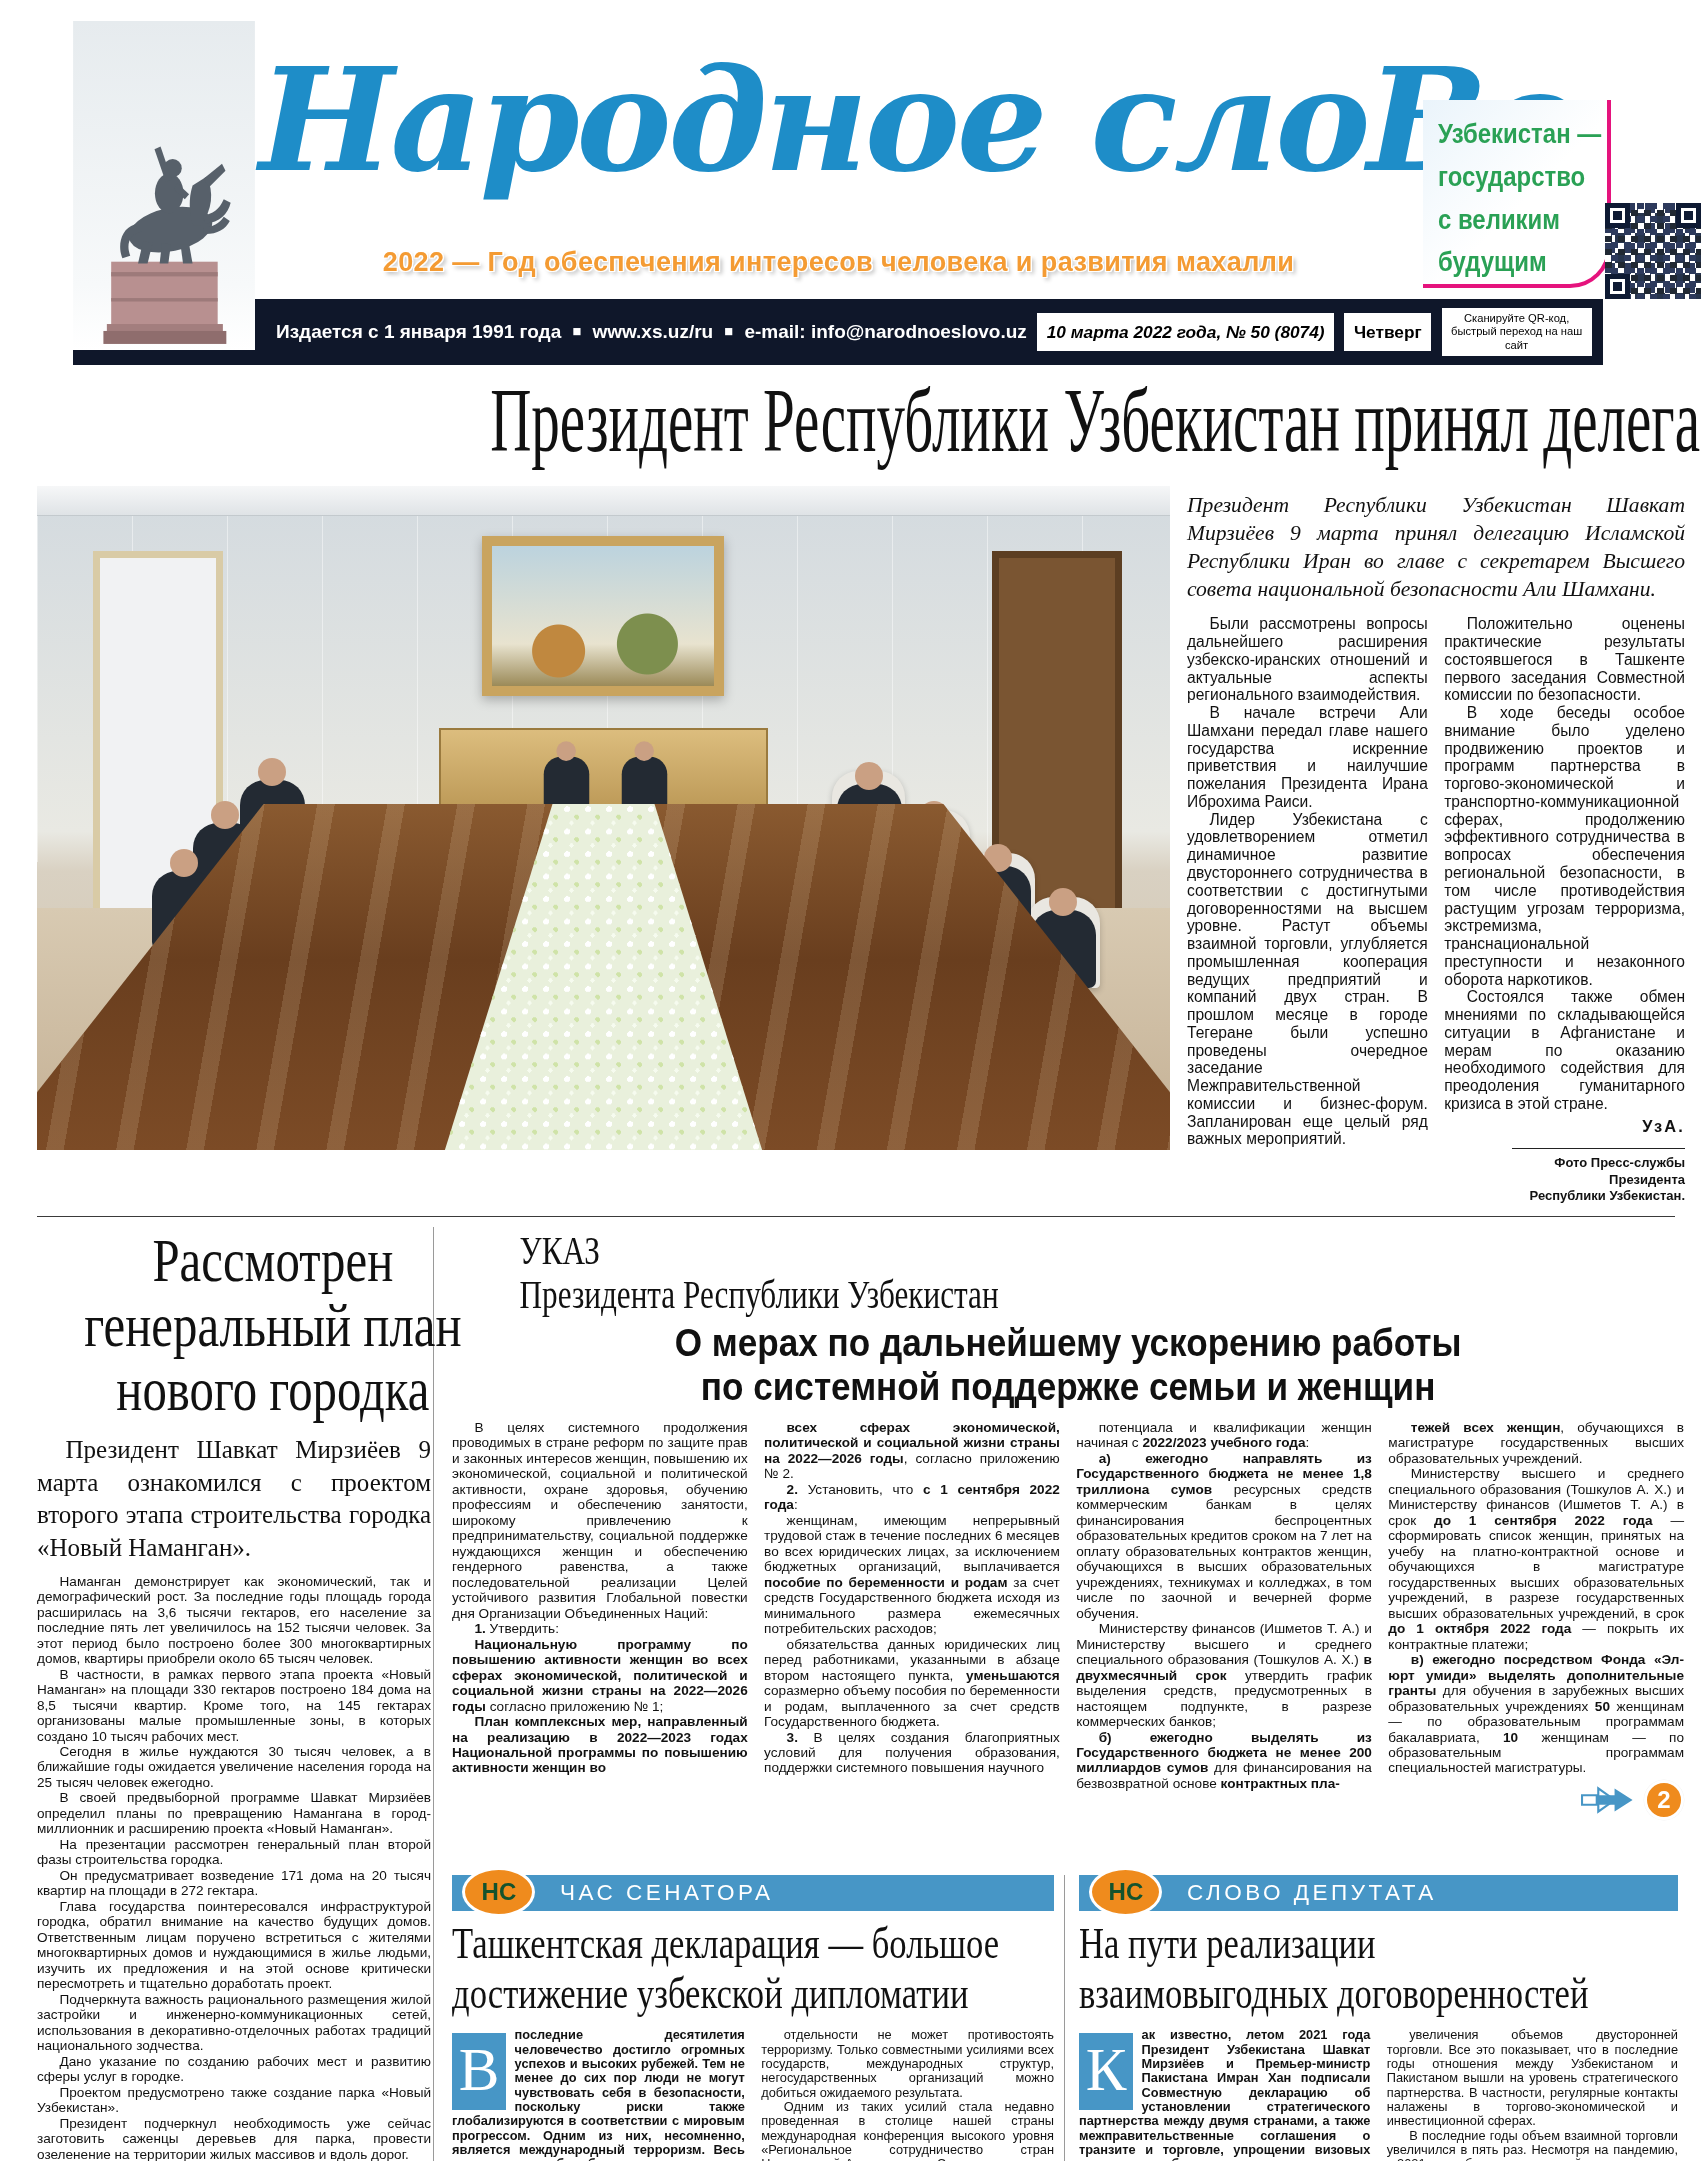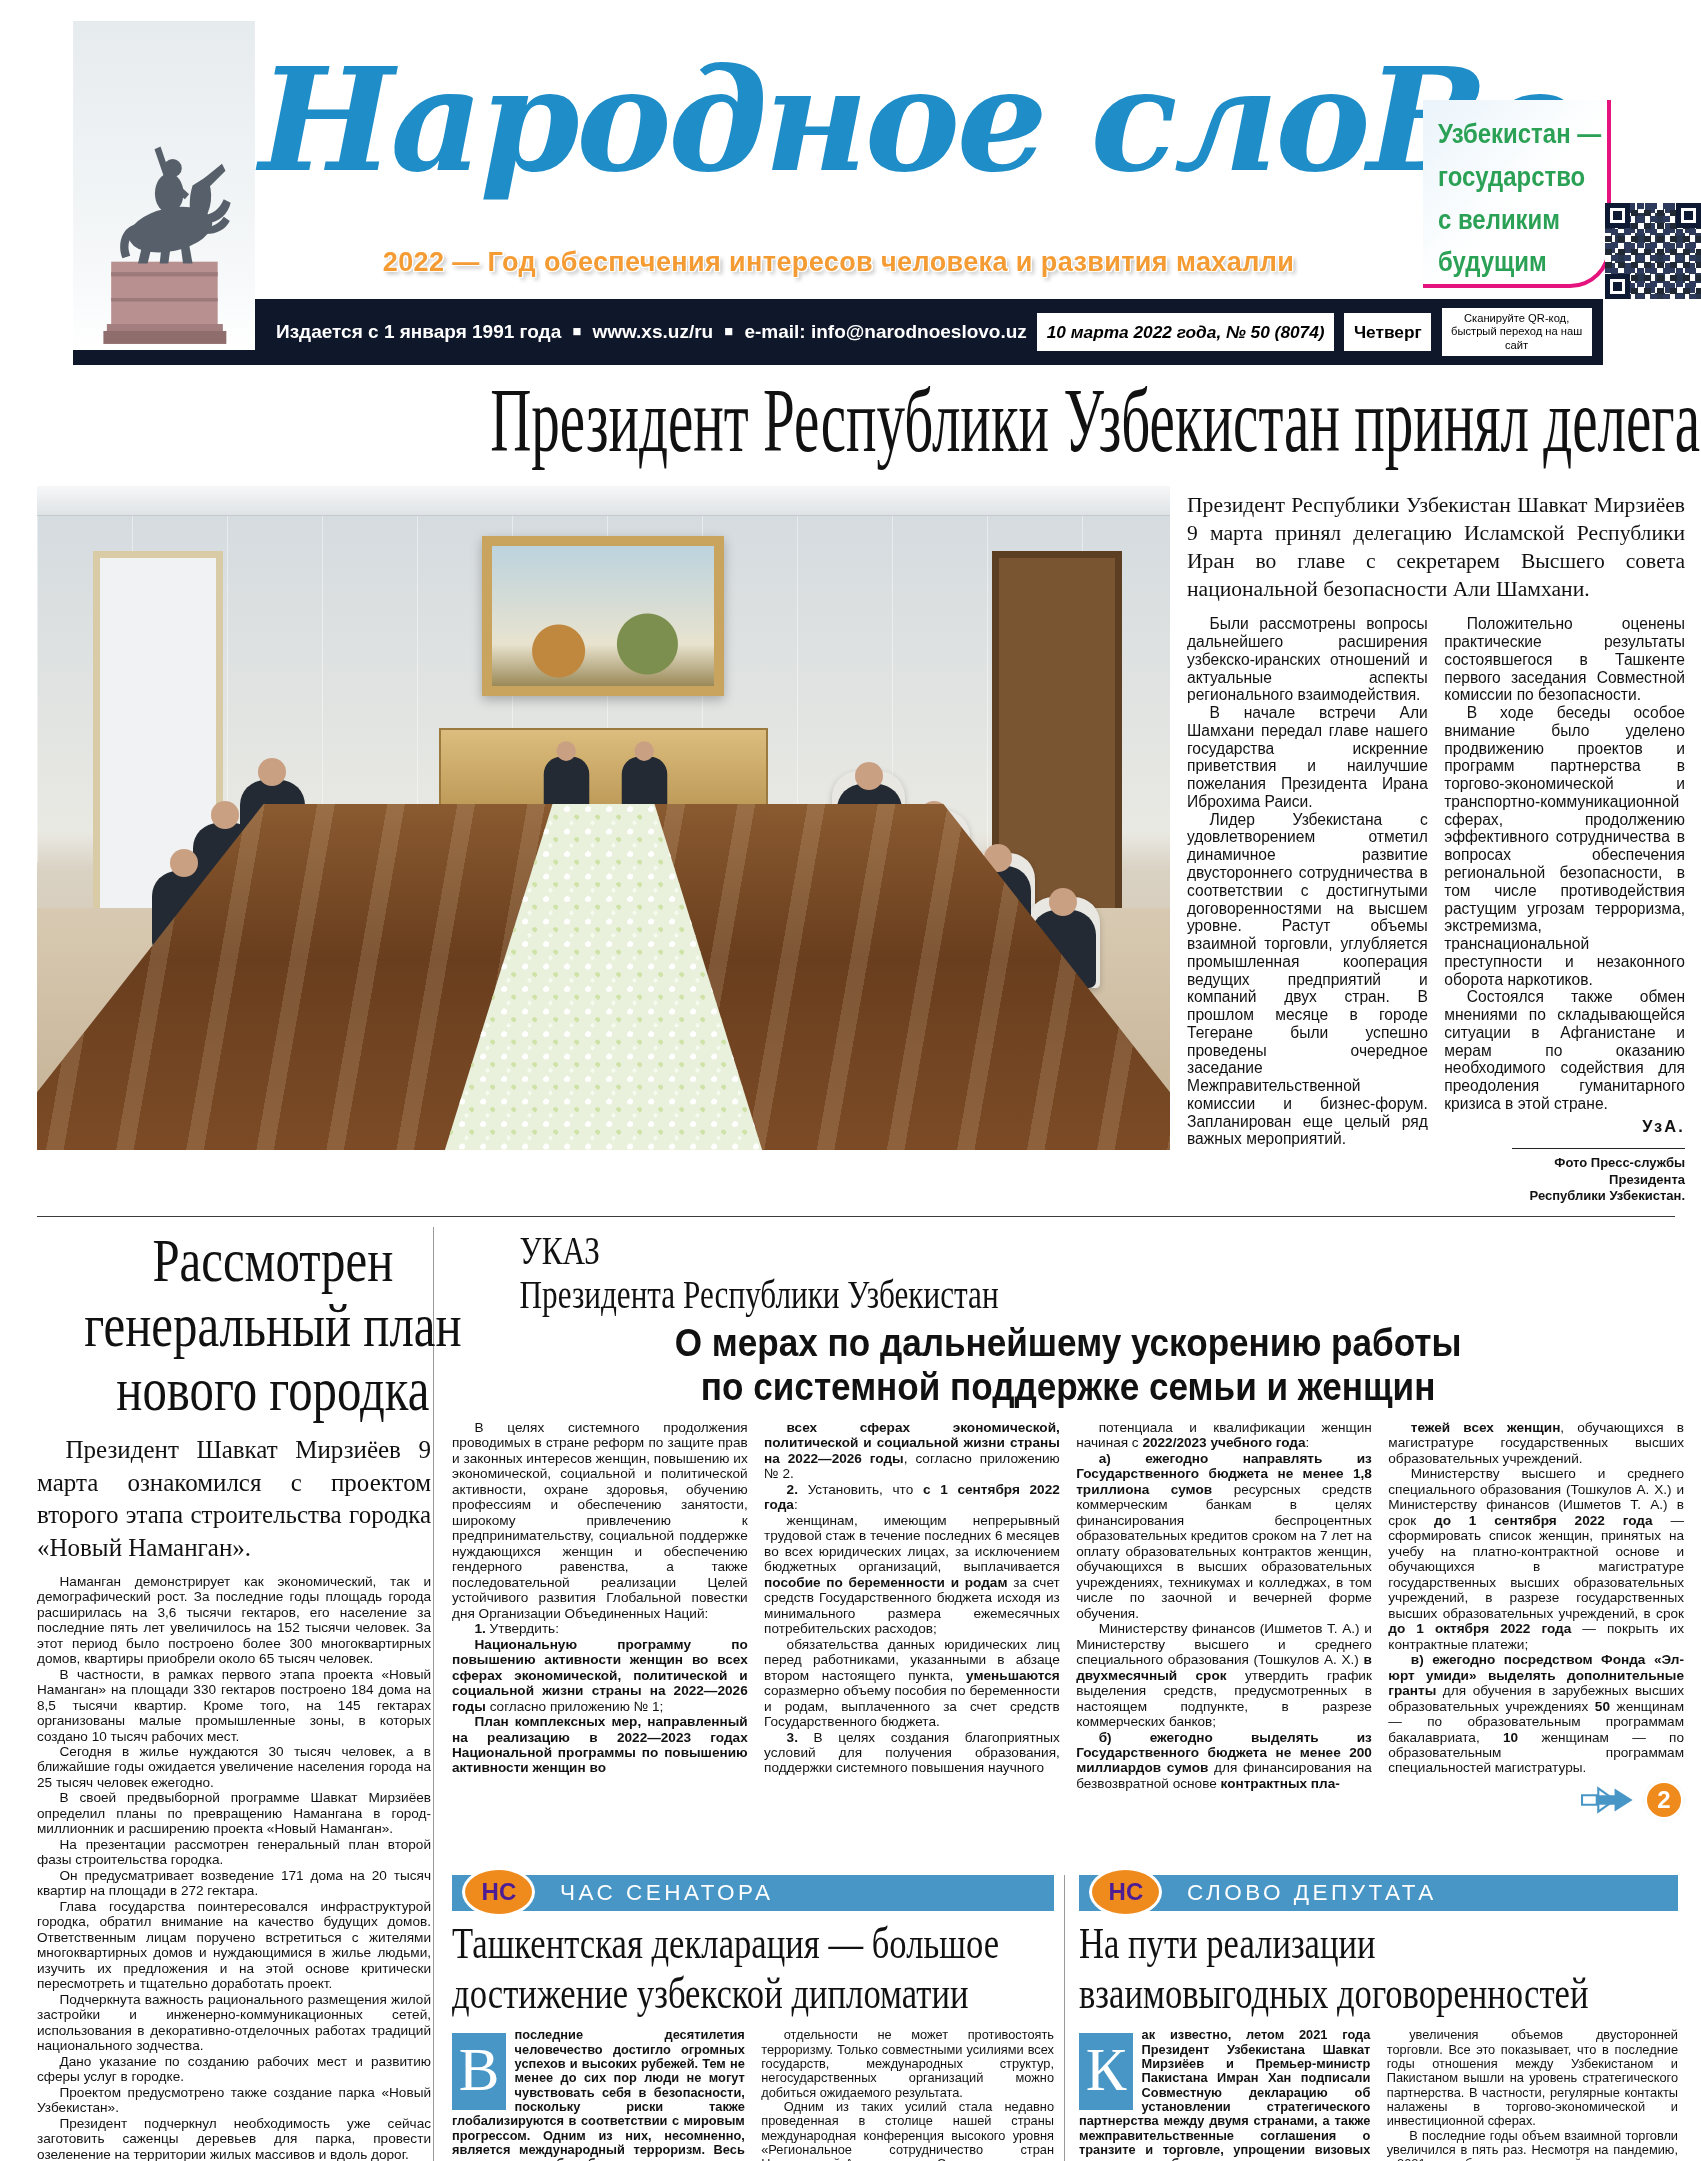--- a/index.html
+++ b/index.html
@@ -82,21 +82,21 @@
   .p-runner{position:absolute;left:0;bottom:0;width:100%;height:346px;
     clip-path:polygon(45.5% 0,54.5% 0,64% 100%,36% 100%);
     background-color:#e9f0dc;
     background-image:radial-gradient(circle 4.8px at 5.2px 5.2px,#ffffff 62%,transparent 64%),
       radial-gradient(circle 3.9px at 14.7px 13px,#cfe3a8 60%,transparent 62%),
       radial-gradient(circle 3.5px at 9.5px 19px,#f6fbef 60%,transparent 62%);
     background-size:21px 22.5px;}
 
   
   .story-right{left:1187px;top:491px;width:498px;}
-  .lead{font-family:"Liberation Serif",serif;font-size:21.6px;line-height:1.3;text-align:justify;}
+  .lead{font-family:"Liberation Serif",serif;font-size:21.6px;line-height:1.3;text-align:justify;font-style:italic;}
   .cols{display:flex;gap:16.4px;}
   .story-right .cols{margin-top:12px;}
   .col{flex:1 1 0;}
   .story-right .col{font-size:15.6px;line-height:1.14;}
   .para{margin:0;text-align:justify;text-indent:22.5px;}
   .byline{text-align:right;font-weight:700;font-size:16.4px;letter-spacing:2.2px;margin-top:4.3px;}
   .credit-rule{margin:12px 0 6px auto;width:72%;height:1.3px;background:#222;}
   .credit{text-align:right;font-weight:700;font-size:13px;line-height:1.28;}
 
   
@@ -121,21 +121,21 @@
   .d-headline .condense{transform:scaleX(.9);}
   .d-cols{margin-top:11.2px;}
   .d-cols .col{font-size:13.6px;line-height:1.14;position:relative;}
 
   
   .section{width:602px;}
   .senator{left:452px;top:1875px;}
   .deputy{left:1079px;top:1875px;width:599px;}
   .section-banner{position:relative;height:36px;background:#4796c6;display:flex;align-items:center;}
   .badge{position:absolute;left:10.4px;top:-7.8px;width:73px;height:50px;background:#ef8b1d;
-    border:3.5px solid #fff;border-radius:50%;box-sizing:border-box;color:#4c1d95;
+    border:3.5px solid #fff;border-radius:50%;box-sizing:border-box;color:#14532d;
     font-weight:700;font-size:24px;line-height:43px;text-align:center;}
   .banner-label{margin-left:108px;color:#fff;font-weight:400;font-size:22.5px;letter-spacing:3.5px;white-space:nowrap;}
   .sec-headline{margin-top:7px;font-family:"Liberation Serif",serif;font-size:45px;line-height:1.12;}
   .sec-headline .condense{transform:scaleX(.77);}
   .sec-cols{margin-top:9.5px;}
   .sec-cols .col{font-size:12.8px;line-height:1.12;position:relative;}
   .bold-lead{font-weight:700;text-indent:0;}
   .dropcap{float:left;width:54px;height:77px;margin:4.3px 8.6px 2.6px 0;background:#4796c6;color:#fff;
     font-family:"Liberation Serif",serif;font-size:61px;line-height:74px;text-align:center;font-weight:400;}
 

